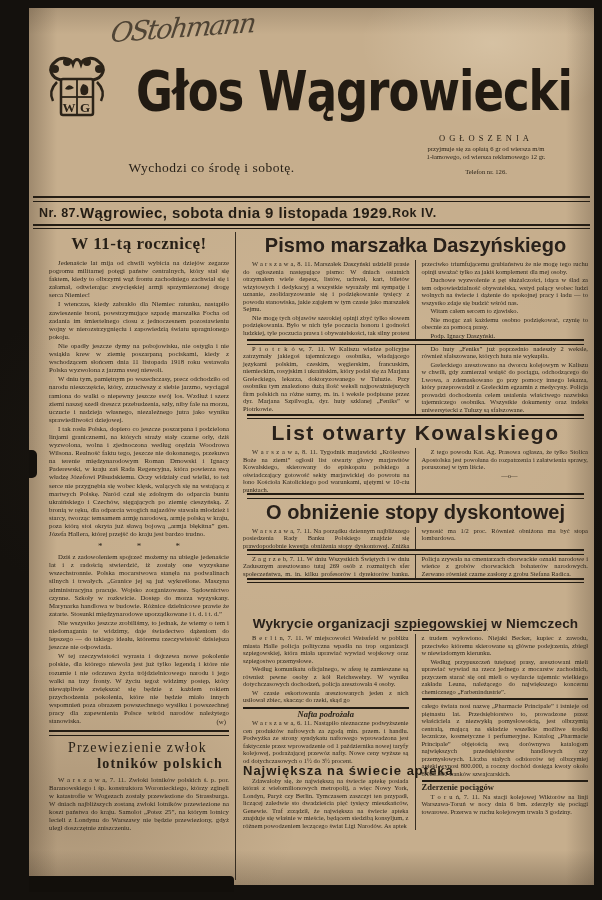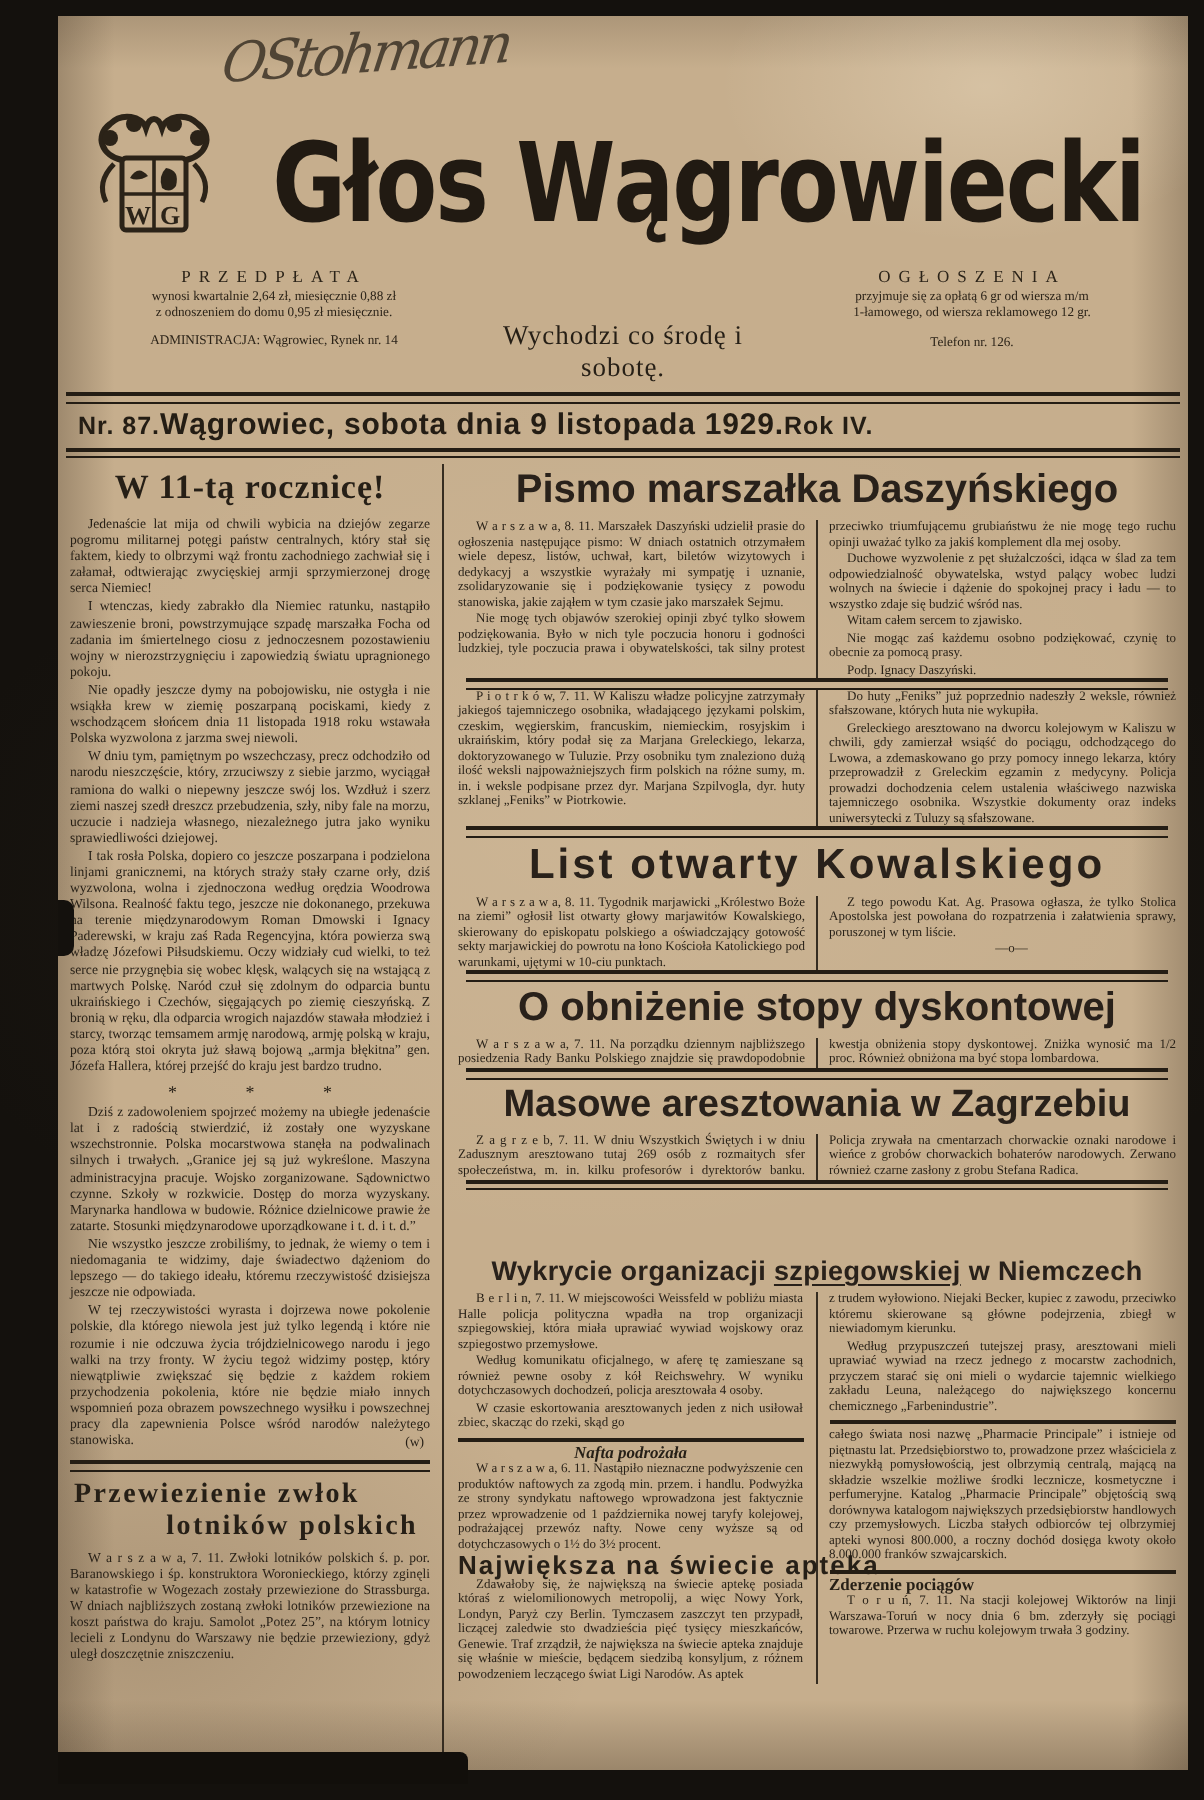--- a/index.html
+++ b/index.html
@@ -51,30 +51,30 @@
   .ruleA{border-top:2.5px solid #241d14;border-bottom:1px solid #241d14;height:2.5px;margin:0 4px;}
   .dateline{
     display:flex;justify-content:flex-start;align-items:center;
     padding:2px 14px 2px 10px;height:18px;
     font-family:"Liberation Sans",sans-serif;font-weight:bold;color:#241d14;
   }
   .dl-side{font-size:12.5px;letter-spacing:.5px;}
   .dl-center{font-size:15px;letter-spacing:.4px;}
 
   
-  .content{display:flex;height:648px;overflow:hidden;padding:3px 5px 0 5px;}
+  .content{display:flex;height:648px;overflow:hidden;padding:3px 5px 0 19px;}
   .col-left{width:180px;min-width:180px;border-right:1px solid #362d21;padding:1px 6px 0 1px;}
   .col-right{flex:1;padding:0 1px 0 7px;}
 
   p.body{margin:0 0 1px;font-size:6.8px;line-height:8.1px;text-align:justify;text-indent:9px;}
   .h-rocznica{margin:1px 0 5px;text-align:center;font-size:17px;font-weight:bold;letter-spacing:.5px;}
   .stars{text-align:center;font-size:9px;letter-spacing:16px;text-indent:16px;margin:3px 0 2px;}
   .w-sig{text-align:right;font-size:6.8px;margin:-8px 3px 4px 0;}
   .rule-left{margin:5px 0 4px;}
-  .zwloki-t1{font-size:14px;letter-spacing:1.2px;margin:3px 0 0 2px;font-weight:bold;}
+  .zwloki-t1{font-size:14px;letter-spacing:1.2px;margin:3px 0 0 19px;font-weight:normal;}
   .zwloki-t2{font-size:14px;letter-spacing:1.2px;margin:0 6px 4px 0;text-align:right;font-weight:bold;}
 
   .head-sans{margin:2px 0 3px;text-align:center;font-family:"Liberation Sans",sans-serif;
     font-weight:bold;color:#29211a;white-space:nowrap;}
   .h20{font-size:20px;}
   .h18{font-size:18px;}
   .h21{font-size:21px;letter-spacing:1.5px;}
   .h19{font-size:19px;}
   .h13{font-size:13.5px;letter-spacing:.2px;margin-top:33px;}
   .u{text-decoration:underline;text-underline-offset:2px;}
@@ -120,26 +120,20 @@
           <path d="M38,30 q7,1 5,9 q-3,4 -7,1 q-2,-6 2,-10" stroke="none"></path>
         </g>
         <text x="24" y="58" font-size="13" font-weight="bold" text-anchor="middle" fill="#2b2318" font-family="Liberation Serif, serif">W</text>
         <text x="40" y="58" font-size="13" font-weight="bold" text-anchor="middle" fill="#2b2318" font-family="Liberation Serif, serif">G</text>
       </svg>
     </div>
 
     <h1 class="np-title">Głos Wągrowiecki</h1>
 
     <div class="mast-info">
-      <div class="info-block info-left">
-        <div class="info-head">PRZEDPŁATA</div>
-        <div>wynosi kwartalnie 2,64 zł, miesięcznie 0,88 zł</div>
-        <div>z odnoszeniem do domu 0,95 zł miesięcznie.</div>
-        <div class="info-admin">ADMINISTRACJA: Wągrowiec, Rynek nr. 14</div>
-      </div>
       <div class="info-center">Wychodzi co środę i sobotę.</div>
       <div class="info-block info-right">
         <div class="info-head">OGŁOSZENIA</div>
         <div>przyjmuje się za opłatą 6 gr od wiersza m/m</div>
         <div>1-łamowego, od wiersza reklamowego 12 gr.</div>
         <div class="info-tel">Telefon nr. 126.</div>
       </div>
     </div>
   </div>
 
@@ -207,21 +201,20 @@
 
       <div>
         <h3 class="head-sans h20">O obniżenie stopy dyskontowej</h3>
         <div class="twocol">
           <p>W a r s z a w a, 7. 11.  Na porządku dziennym najbliższego posiedzenia Rady Banku Polskiego znajdzie się prawdopodobnie kwestja obniżenia stopy dyskontowej. Zniżka wynosić ma 1/2 proc. Również obniżona ma być stopa lombardowa.</p>
         </div>
       </div>
       <div class="ruleA"></div>
 
       <div>
-        <h3 class="head-sans h19">Masowe aresztowania w Zagrzebiu</h3>
         <div class="twocol">
           <p>Z a g r z e b, 7. 11.  W dniu Wszystkich Świętych i w dniu Zadusznym aresztowano tutaj 269 osób z rozmaitych sfer społeczeństwa, m. in. kilku profesorów i dyrektorów banku. Policja zrywała na cmentarzach chorwackie oznaki narodowe i wieńce z grobów chorwackich bohaterów narodowych. Zerwano również czarne zasłony z grobu Stefana Radica.</p>
         </div>
       </div>
       <div class="ruleA"></div>
 
       <div>
         <h3 class="head-sans h13"><span>Wykrycie organizacji</span> <span class="u">szpiegowskiej</span> <span>w Niemczech</span></h3>
 
         <div class="lower">

